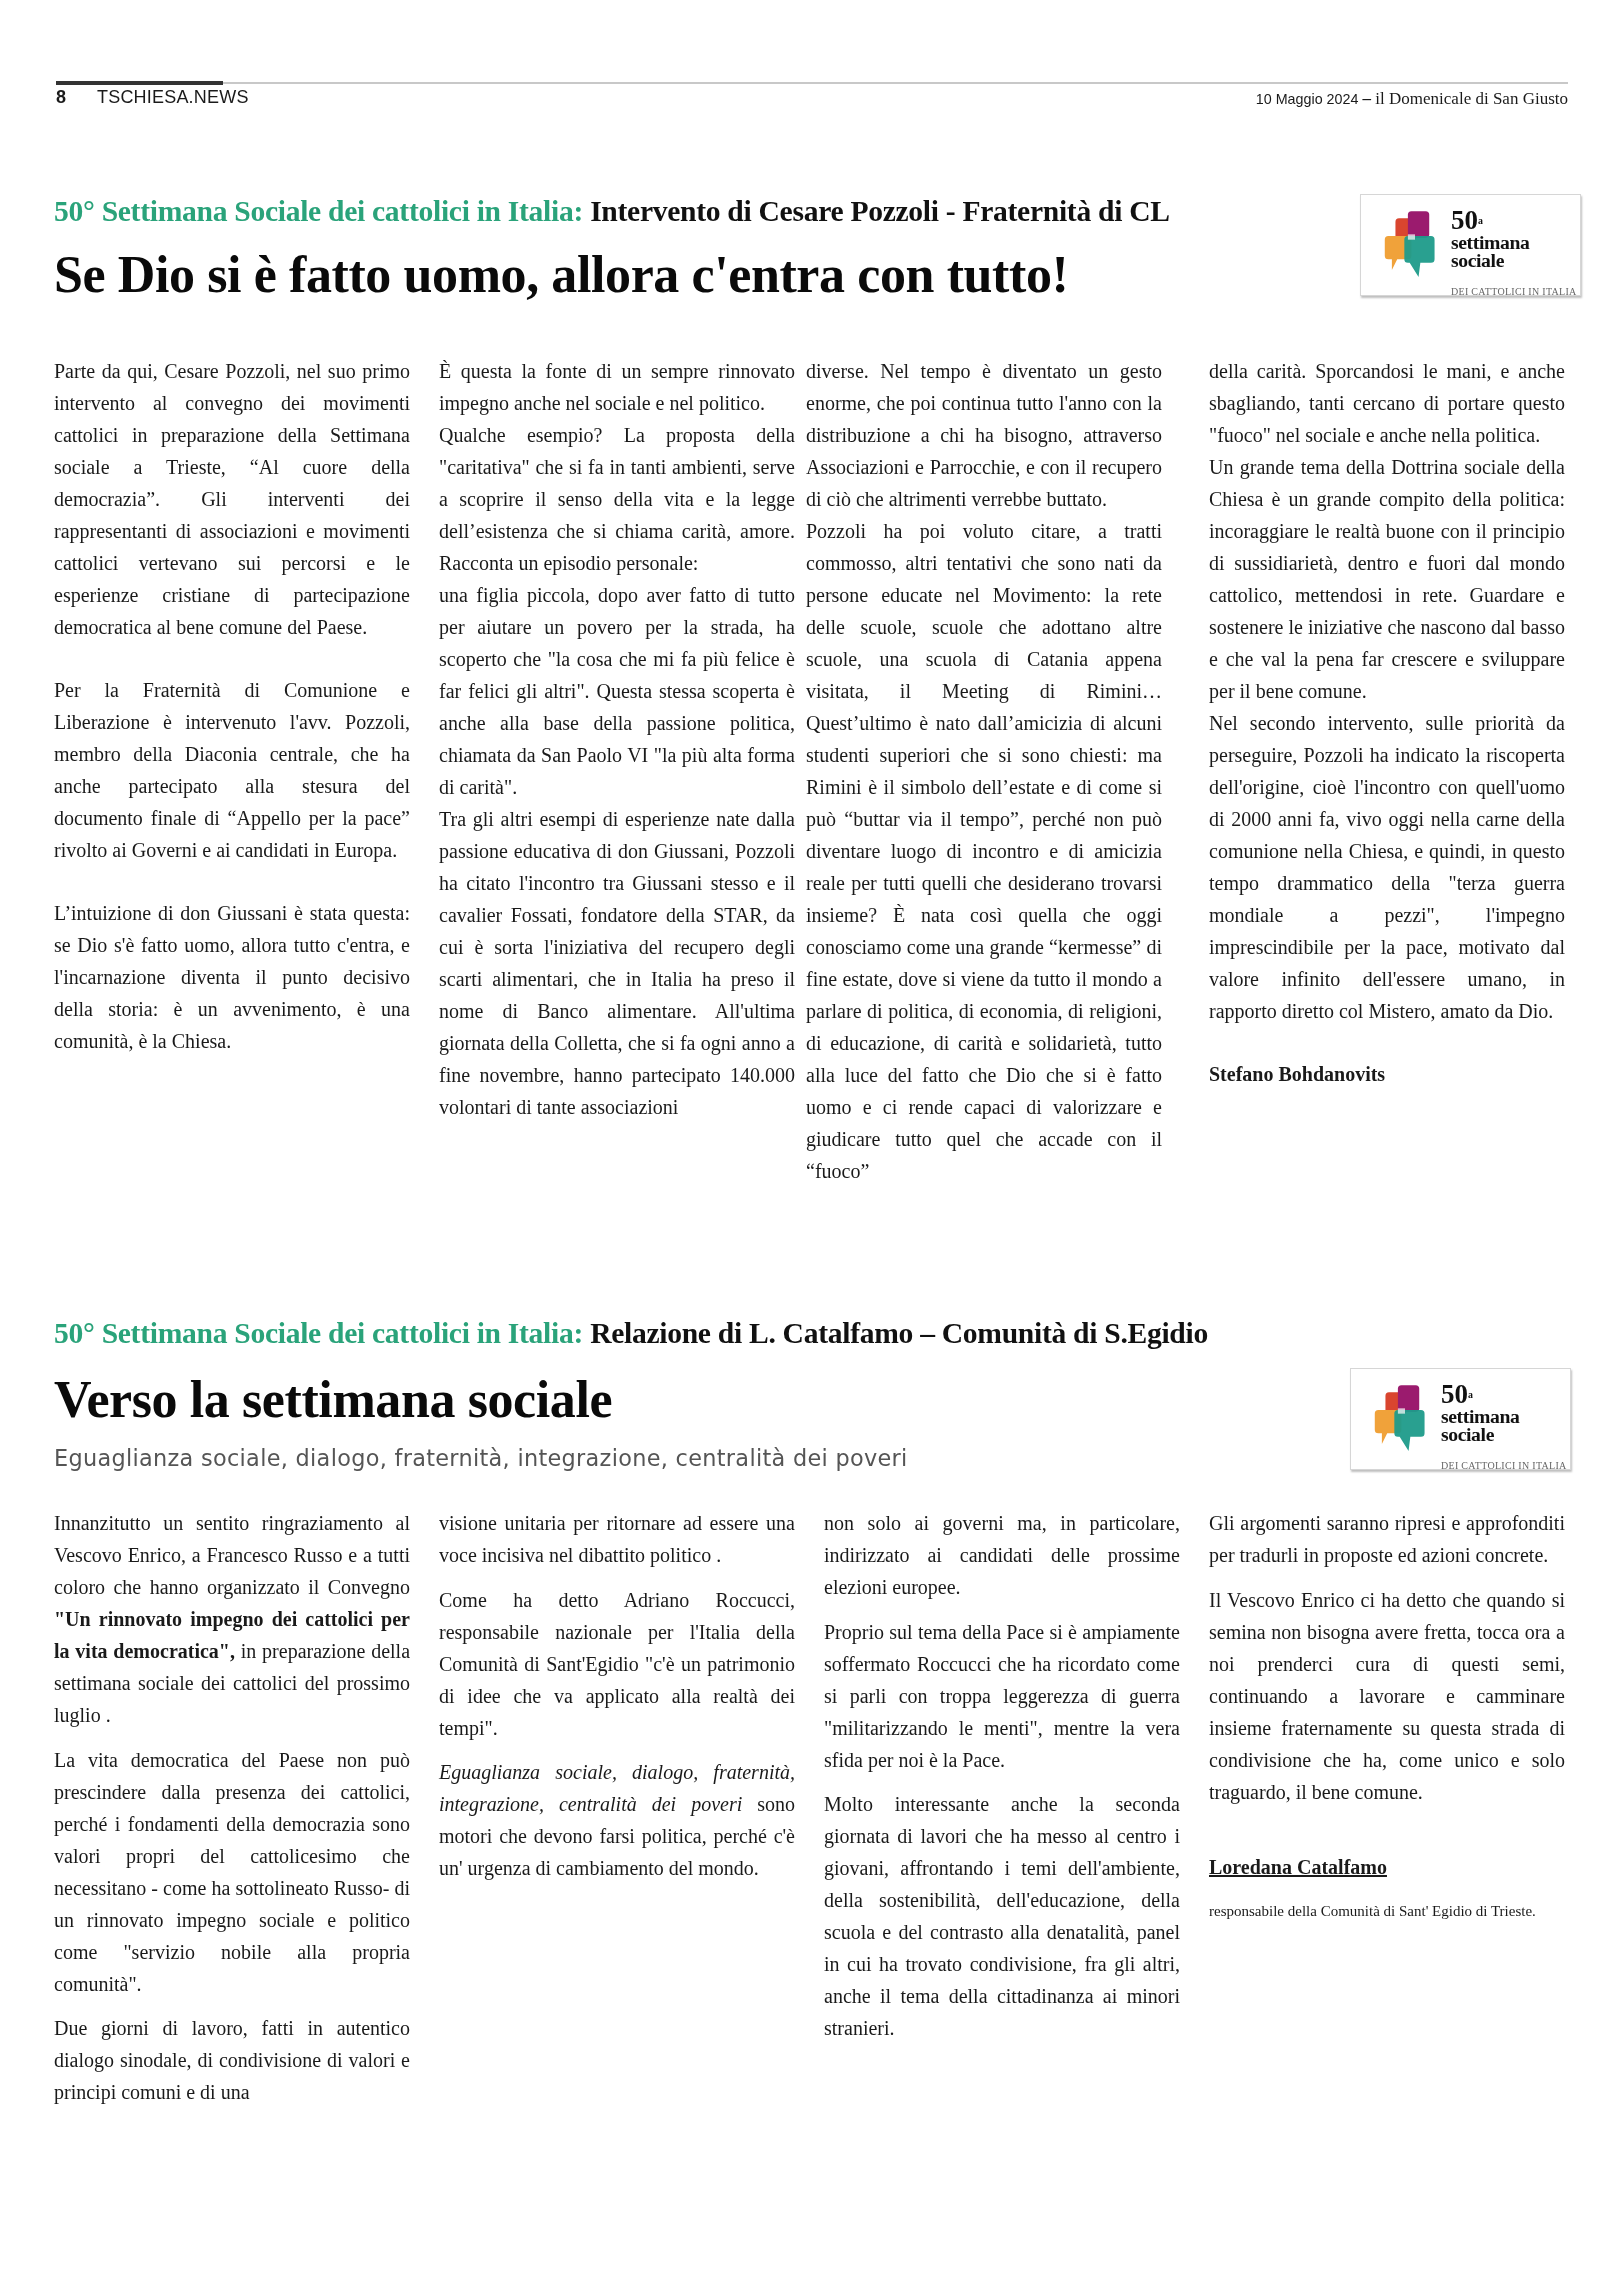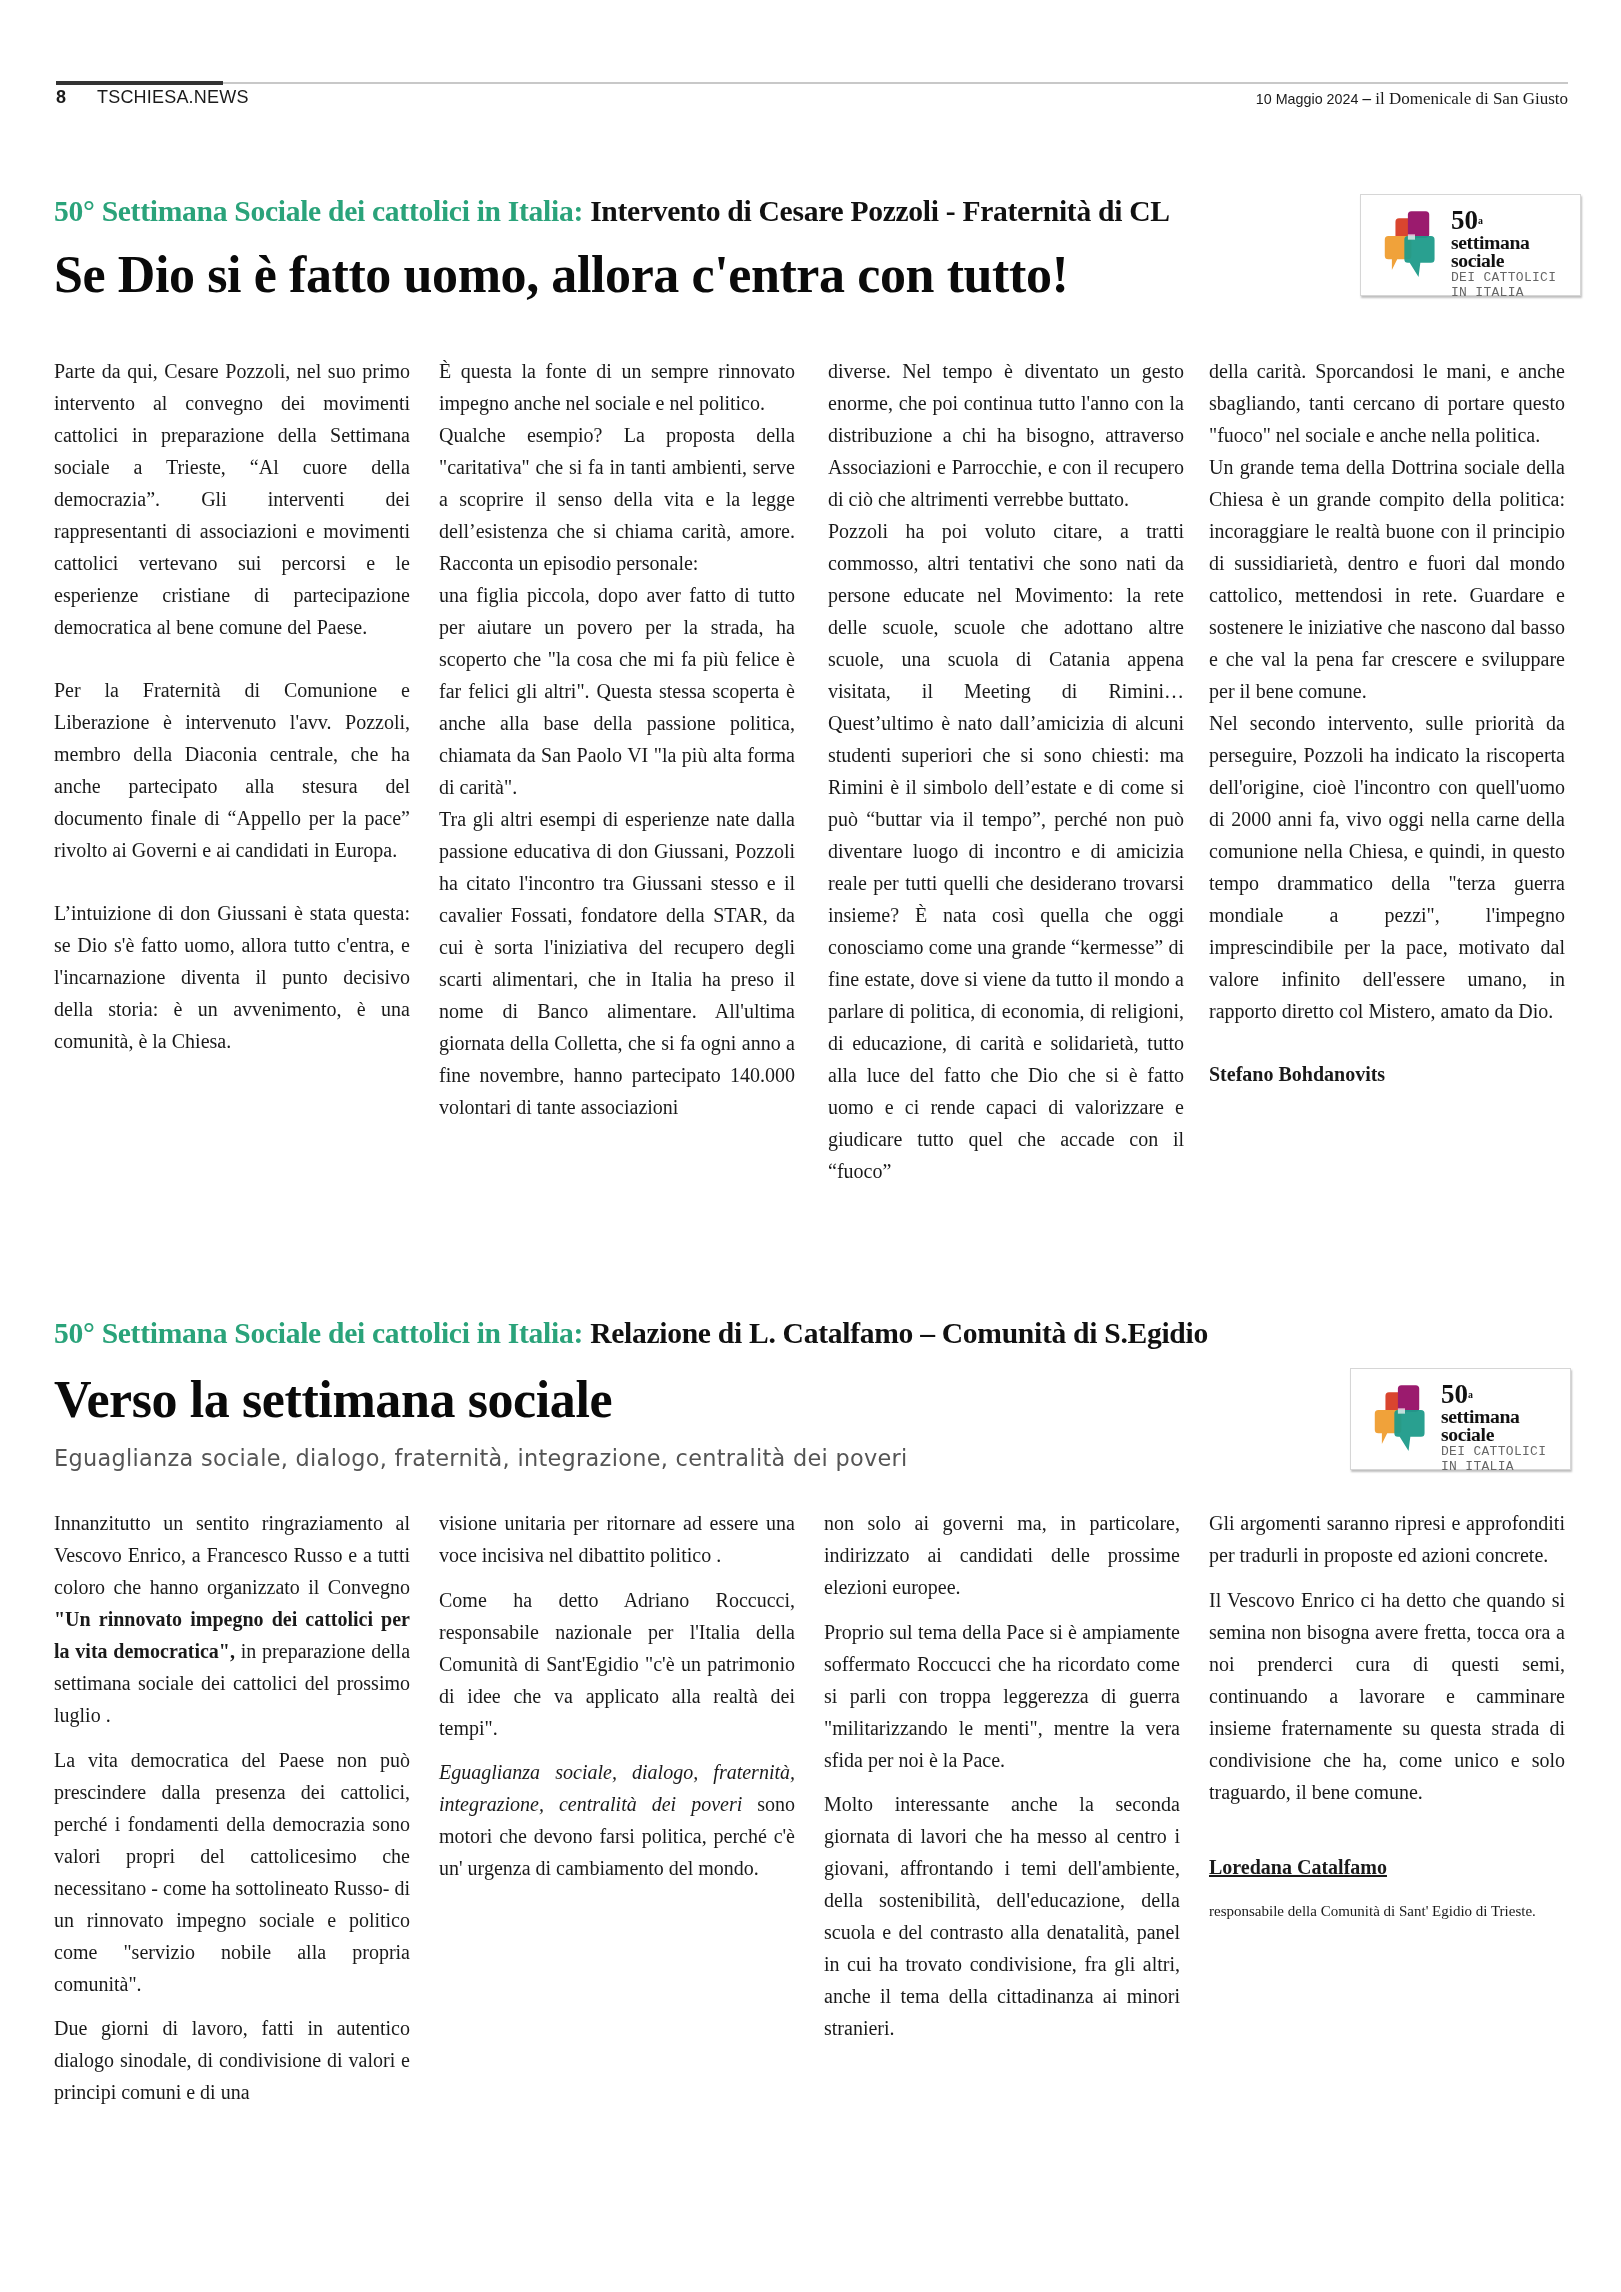--- a/index.html
+++ b/index.html
@@ -29,21 +29,21 @@
   .byline { text-align: left; font-weight: bold; margin-top: 31px !important; }
   .role { font-size: 15px; line-height: 19.7px; text-align: left; margin-top: 19.7px !important; }
 
   
   .logo { position: absolute; width: 219px; height: 100px; background: #fff; border: 0.9px solid #d6d6d6; box-shadow: 0.9px 1.8px 1.8px rgba(0,0,0,0.25); }
   .logo svg { position: absolute; left: 21.5px; top: 14.3px; }
   .logo-text { position: absolute; left: 90px; top: 12.5px; font-family: "Liberation Serif", serif; color: #111; }
   .logo-num { font-size: 27px; line-height: 25px; font-weight: bold; }
   .logo-num sup { font-size: 9.9px; vertical-align: top; }
   .logo-word { font-size: 19.7px; line-height: 18px; font-weight: bold; letter-spacing: -0.4px; }
-  .logo-small { font-family: Liberation Mono, monospace; font-size: 13px; color: #666; letter-spacing: 0.3px; margin-top: 1px; }
+  .logo-small { font-family: Liberation Serif, serif; font-size: 10px; color: #666; letter-spacing: 0.3px; margin-top: 17px; }
 </style>
 </head>
 <body>
 
 <div class="running-header">
   <div class="rule-light"></div>
   <div class="rule-dark"></div>
   <span class="page-number">8</span>
   <span class="site-name">TSCHIESA.NEWS</span>
   <span class="issue-info"><span class="date">10 Maggio 2024</span><b> – </b><span>il Domenicale di San Giusto</span></span>
@@ -74,21 +74,21 @@
   <p>Parte da qui, Cesare Pozzoli, nel suo primo intervento al convegno dei movimenti cattolici in preparazione della Settimana sociale a Trieste, “Al cuore della democrazia”. Gli interventi dei rappresentanti di associazioni e movimenti cattolici vertevano sui percorsi e le esperienze cristiane di partecipazione democratica al bene comune del Paese.</p>
   <p class="gap">Per la Fraternità di Comunione e Liberazione è intervenuto l'avv. Pozzoli, membro della Diaconia centrale, che ha anche partecipato alla stesura del documento finale di “Appello per la pace” rivolto ai Governi e ai candidati in Europa.</p>
   <p class="gap">L’intuizione di don Giussani è stata questa: se Dio s'è fatto uomo, allora tutto c'entra, e l'incarnazione diventa il punto decisivo della storia: è un avvenimento, è una comunità, è la Chiesa.</p>
 </div>
 <div class="col col2" style="left:439px; top:355px; width:356px;">
   <p>È questa la fonte di un sempre rinnovato impegno anche nel sociale e nel politico.</p>
   <p>Qualche esempio? La proposta della "caritativa" che si fa in tanti ambienti, serve a scoprire il senso della vita e la legge dell’esistenza che si chiama carità, amore. Racconta un episodio personale:</p>
   <p>una figlia piccola, dopo aver fatto di tutto per aiutare un povero per la strada, ha scoperto che "la cosa che mi fa più felice è far felici gli altri". Questa stessa scoperta è anche alla base della passione politica, chiamata da San Paolo VI "la più alta forma di carità".</p>
   <p>Tra gli altri esempi di esperienze nate dalla passione educativa di don Giussani, Pozzoli ha citato l'incontro tra Giussani stesso e il cavalier Fossati, fondatore della STAR, da cui è sorta l'iniziativa del recupero degli scarti alimentari, che in Italia ha preso il nome di Banco alimentare. All'ultima giornata della Colletta, che si fa ogni anno a fine novembre, hanno partecipato 140.000 volontari di tante associazioni</p>
 </div>
-<div class="col col2" style="left:828px; top:355px; width:356px;">
+<div class="col col2" style="left:806px; top:355px; width:356px;">
   <p>diverse. Nel tempo è diventato un gesto enorme, che poi continua tutto l'anno con la distribuzione a chi ha bisogno, attraverso Associazioni e Parrocchie, e con il recupero di ciò che altrimenti verrebbe buttato.</p>
   <p>Pozzoli ha poi voluto citare, a tratti commosso, altri tentativi che sono nati da persone educate nel Movimento: la rete delle scuole, scuole che adottano altre scuole, una scuola di Catania appena visitata, il Meeting di Rimini… Quest’ultimo è nato dall’amicizia di alcuni studenti superiori che si sono chiesti: ma Rimini è il simbolo dell’estate e di come si può “buttar via il tempo”, perché non può diventare luogo di incontro e di amicizia reale per tutti quelli che desiderano trovarsi insieme? È nata così quella che oggi conosciamo come una grande “kermesse” di fine estate, dove si viene da tutto il mondo a parlare di politica, di economia, di religioni, di educazione, di carità e solidarietà, tutto alla luce del fatto che Dio che si è fatto uomo e ci rende capaci di valorizzare e giudicare tutto quel che accade con il “fuoco”</p>
 </div>
 <div class="col col2" style="left:1209px; top:355px; width:356px;">
   <p>della carità. Sporcandosi le mani, e anche sbagliando, tanti cercano di portare questo "fuoco" nel sociale e anche nella politica.</p>
   <p>Un grande tema della Dottrina sociale della Chiesa è un grande compito della politica: incoraggiare le realtà buone con il principio di sussidiarietà, dentro e fuori dal mondo cattolico, mettendosi in rete. Guardare e sostenere le iniziative che nascono dal basso e che val la pena far crescere e sviluppare per il bene comune.</p>
   <p>Nel secondo intervento, sulle priorità da perseguire, Pozzoli ha indicato la riscoperta dell'origine, cioè l'incontro con quell'uomo di 2000 anni fa, vivo oggi nella carne della comunione nella Chiesa, e quindi, in questo tempo drammatico della "terza guerra mondiale a pezzi", l'impegno imprescindibile per la pace, motivato dal valore infinito dell'essere umano, in rapporto diretto col Mistero, amato da Dio.</p>
   <p class="byline">Stefano Bohdanovits</p>
 </div>
 

